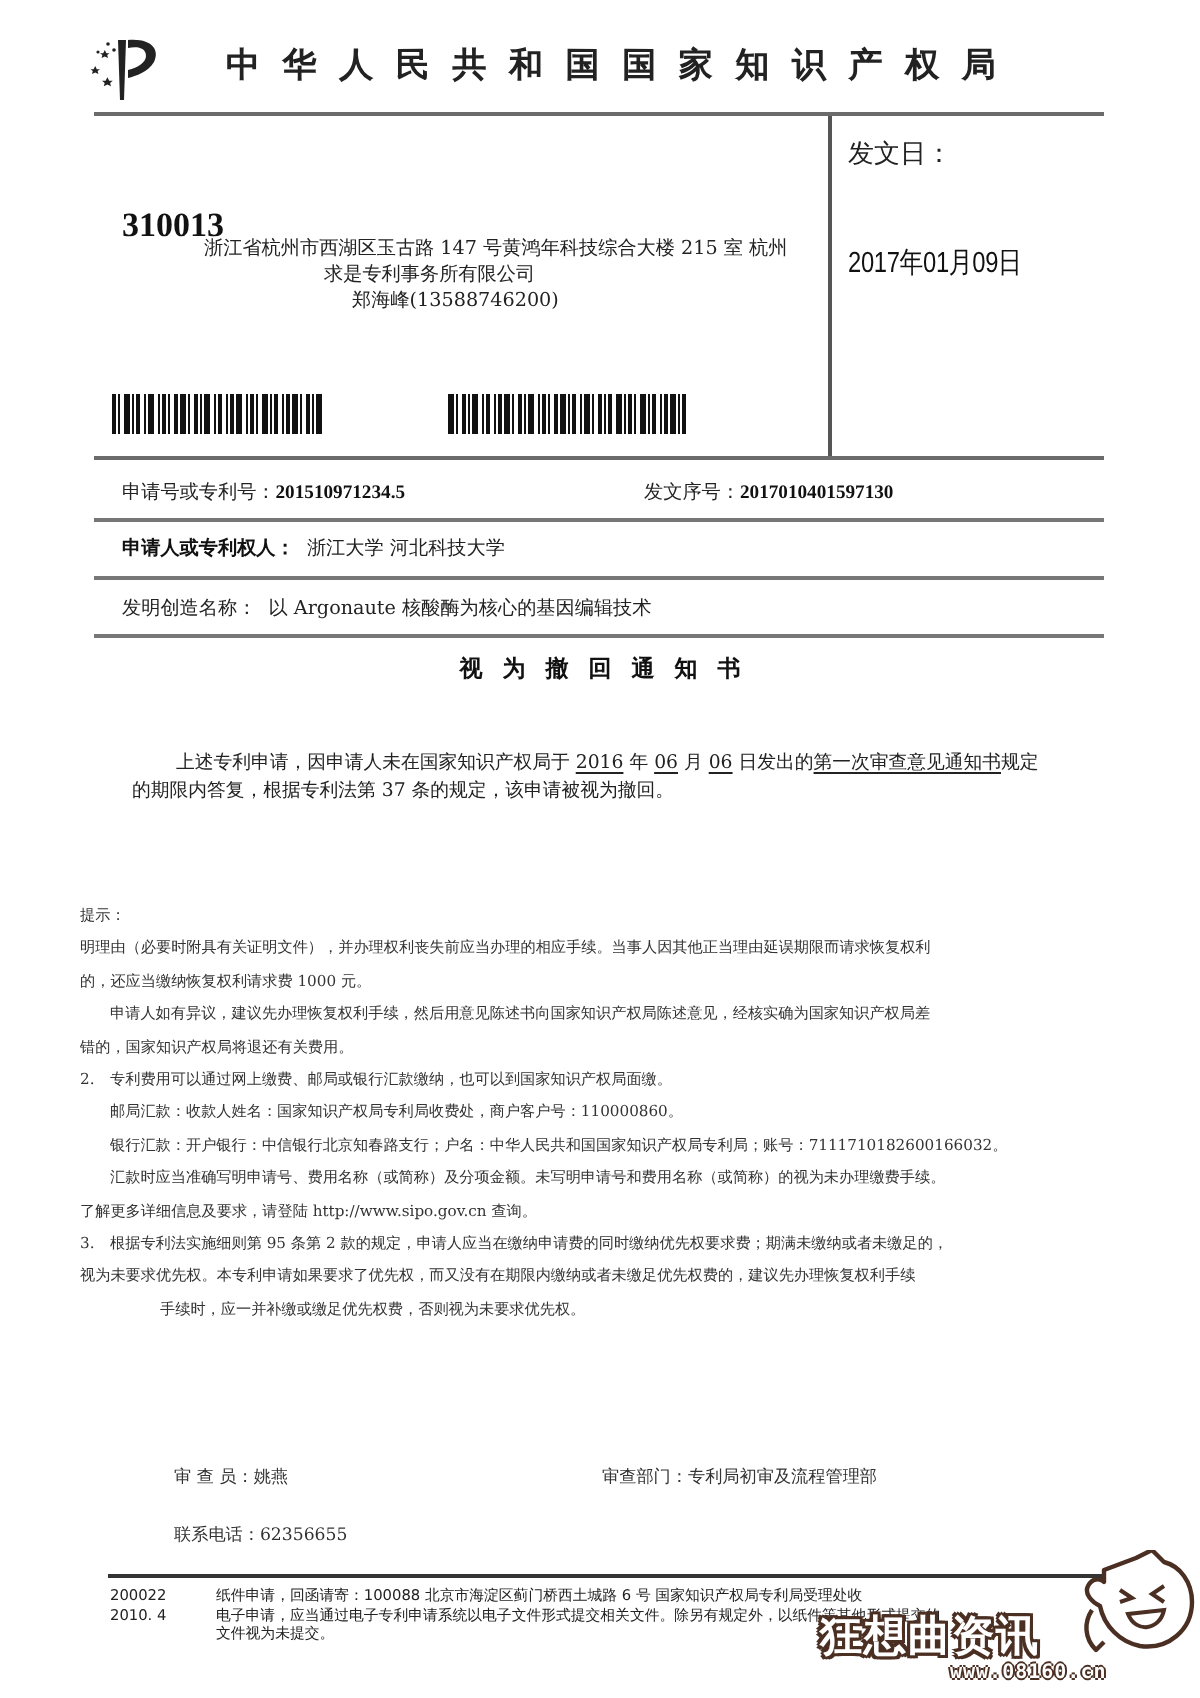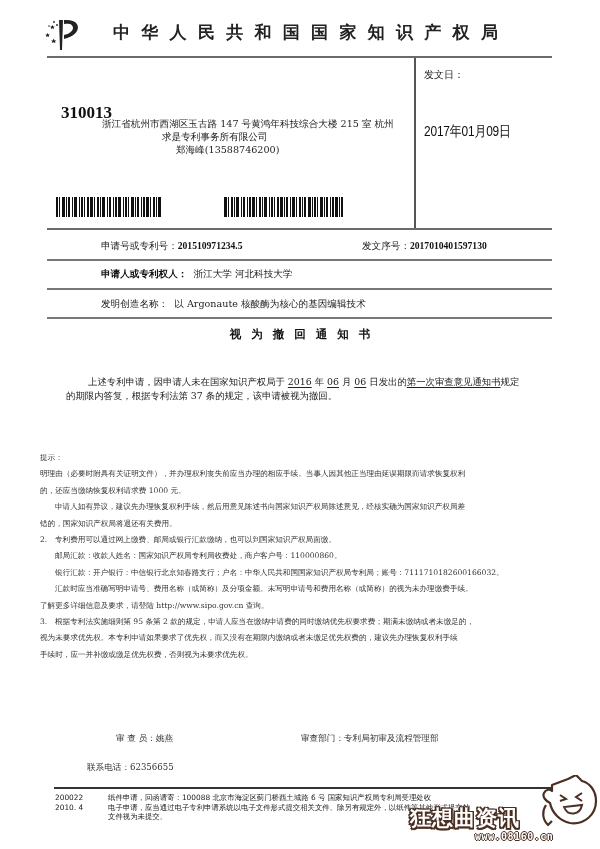--- a/index.html
+++ b/index.html
@@ -19,24 +19,24 @@
     .addr { font-size: 9.6px; color: #222; white-space: nowrap; }
     .addr1 { left: 65px; top: 118px; margin-left: 37px; }
     .addr2 { left: 162px; top: 131px; }
     .addr3 { left: 176px; top: 144px; }
 
     .barcode { top: 197px; height: 20px; display: flex; }
     .barcode span { display: block; height: 100%; background: #111; }
     .bc1 { left: 56px; width: 136px; }
     .bc2 { left: 224px; width: 164px; }
 
-    .issue-label { left: 424px; top: 68px; font-size: 10px; color: #222; }
+    .issue-label { left: 424px; top: 68px; font-size: 13px; color: #222; }
     .issue-date { left: 424px; top: 122px; font-family: "Liberation Sans", sans-serif; font-size: 14.5px; color: #111; transform: scaleX(0.82); transform-origin: left; white-space: nowrap; letter-spacing: -0.2px; }
 
-    .row-text { font-size: 9.6px; color: #222; white-space: nowrap; margin-left: 40px; }
+    .row-text { font-size: 9.6px; color: #222; white-space: nowrap; }
     .row-text b { font-family: "Liberation Serif", serif; font-weight: bold; color: #111; }
 
     .notice-title { left: 0; width: 600px; text-align: center; top: 327px; font-family: "DejaVu Sans", sans-serif; font-weight: bold; font-size: 11.5px; letter-spacing: 10px; color: #111; padding-left: 10px; }
 
     .para { left: 66px; width: 468px; font-size: 9.4px; line-height: 14px; color: #222; }
     .para .u { text-decoration: underline; text-underline-offset: 2px; }
     .indent { display: inline-block; width: 22px; }
 
     .tips { left: 40px; width: 520px; font-size: 7.6px; line-height: 16.4px; color: #333; }
     .tips .ind { padding-left: 15px; }
@@ -191,24 +191,24 @@
   <div style="white-space:nowrap;">的，还应当缴纳恢复权利请求费 1000 元。</div>
   <div class="ind" style="white-space:nowrap;">申请人如有异议，建议先办理恢复权利手续，然后用意见陈述书向国家知识产权局陈述意见，经核实确为国家知识产权局差</div>
   <div style="white-space:nowrap;">错的，国家知识产权局将退还有关费用。</div>
   <div style="white-space:nowrap;"><span class="n">2.</span><span>专利费用可以通过网上缴费、邮局或银行汇款缴纳，也可以到国家知识产权局面缴。</span></div>
   <div class="ind" style="white-space:nowrap;">邮局汇款：收款人姓名：国家知识产权局专利局收费处，商户客户号：110000860。</div>
   <div class="ind" style="white-space:nowrap;">银行汇款：开户银行：中信银行北京知春路支行；户名：中华人民共和国国家知识产权局专利局；账号：7111710182600166032。</div>
   <div class="ind" style="white-space:nowrap;">汇款时应当准确写明申请号、费用名称（或简称）及分项金额。未写明申请号和费用名称（或简称）的视为未办理缴费手续。</div>
   <div style="white-space:nowrap;">了解更多详细信息及要求，请登陆 http://www.sipo.gov.cn 查询。</div>
   <div style="white-space:nowrap;"><span class="n">3.</span><span>根据专利法实施细则第 95 条第 2 款的规定，申请人应当在缴纳申请费的同时缴纳优先权要求费；期满未缴纳或者未缴足的，</span></div>
   <div style="white-space:nowrap;">视为未要求优先权。本专利申请如果要求了优先权，而又没有在期限内缴纳或者未缴足优先权费的，建议先办理恢复权利手续</div>
-  <div style="white-space:nowrap;">手续时，应一并补缴或缴足优先权费，否则视为未要求优先权。</div>
-</div>
-
-<div class="abs sig" style="left:87px; top:733px;margin-left:29px;">
+  <div style="white-space:nowrap;margin-left:40px;">手续时，应一并补缴或缴足优先权费，否则视为未要求优先权。</div>
+</div>
+
+<div class="abs sig" style="left:87px; top:733px;">
   <span>审  查  员：</span><span>姚燕</span>
 </div>
 <div class="abs sig" style="left:301px; top:733px;">
   <span>审查部门：</span><span>专利局初审及流程管理部</span>
 </div>
 <div class="abs sig" style="left:87px; top:762px;">
   <span>联系电话：</span><span>62356655</span>
 </div>
 
 <div class="hline" style="top:787px; left:54px; width:498px; height:1.5px; background:#333;"></div>

